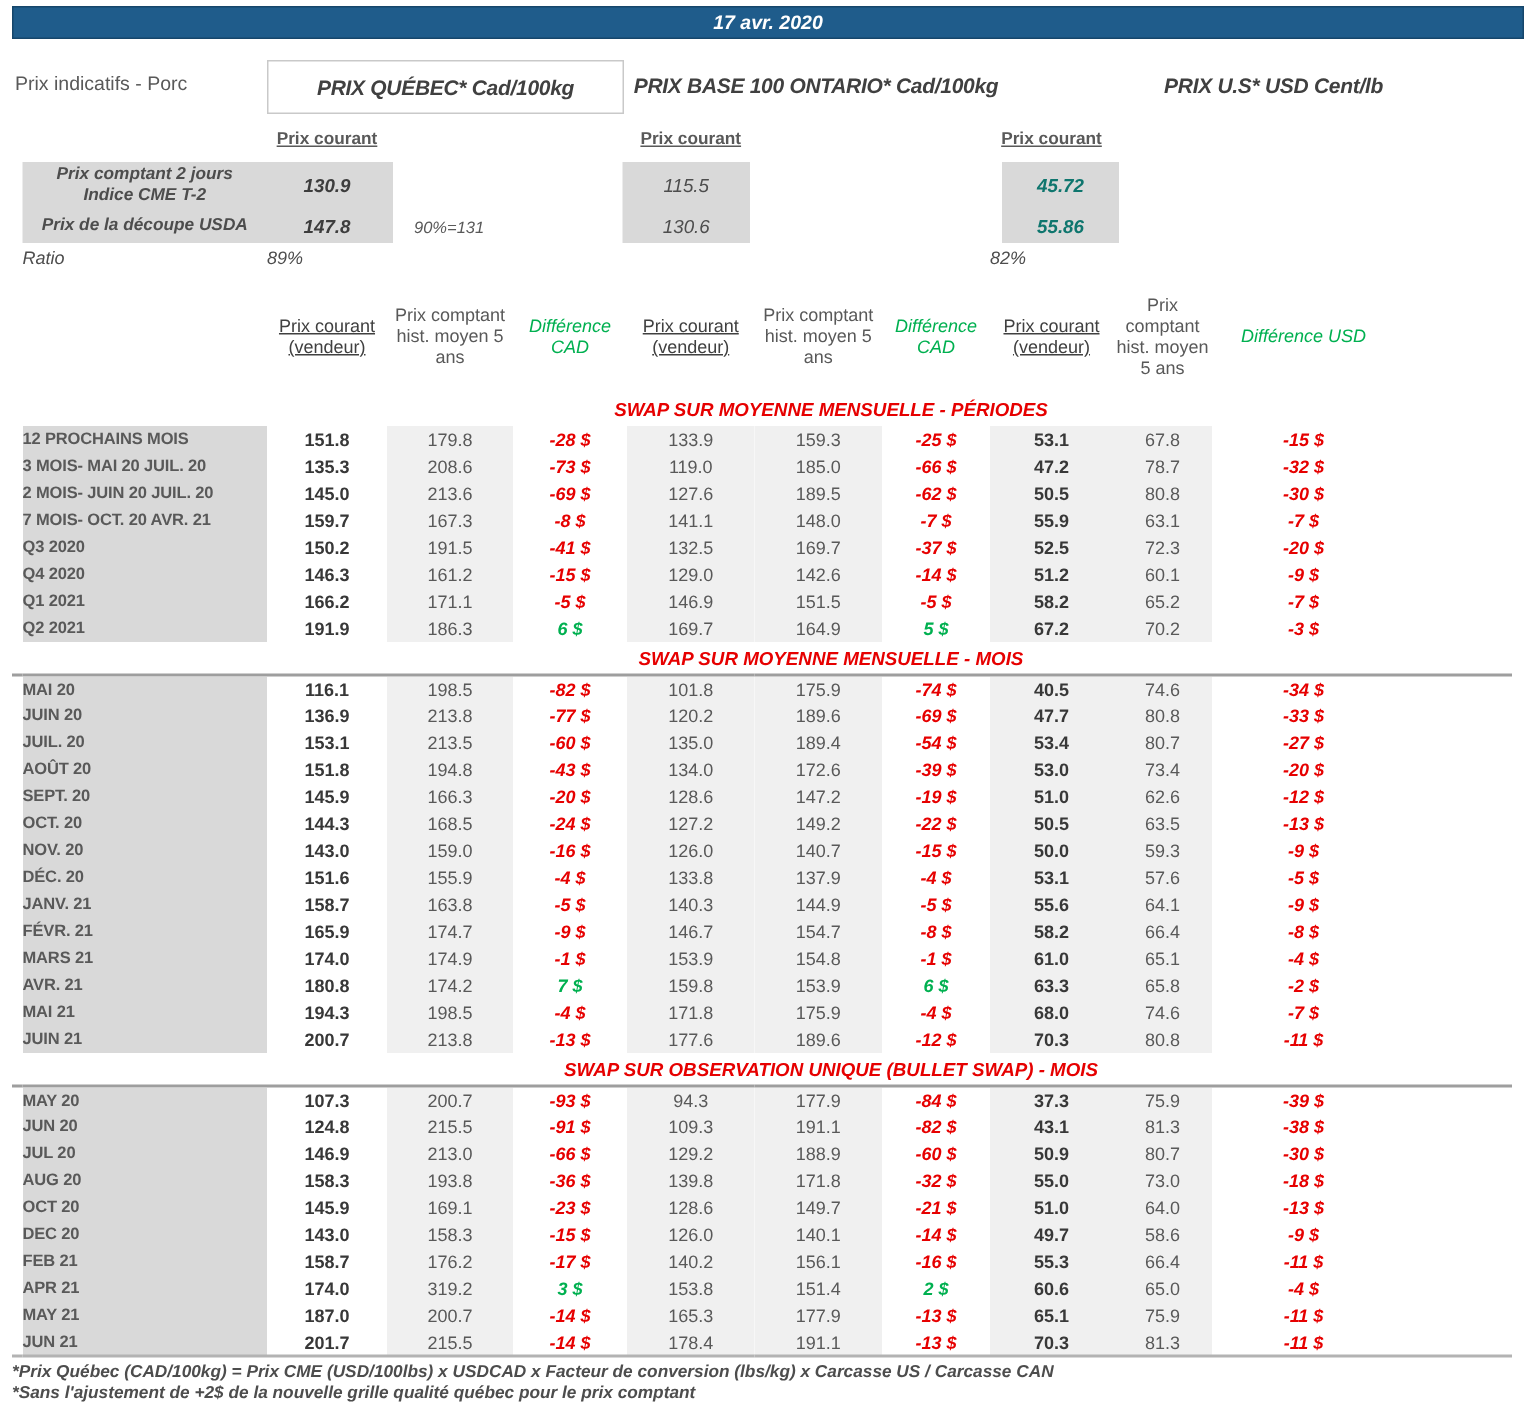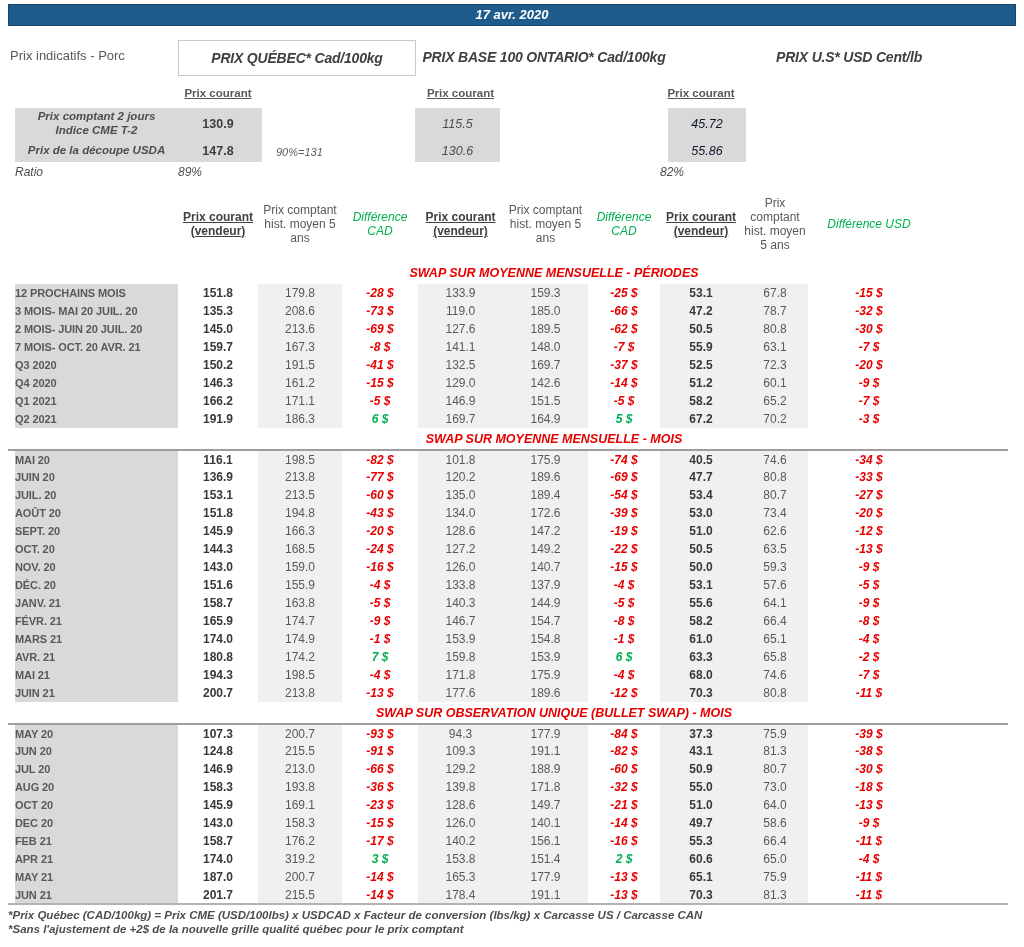--- a/index.html
+++ b/index.html
@@ -27,36 +27,36 @@
   .pc-us { left:660px; width:82px; }
 
   .spot-box { position:absolute; top:108px; height:54px; background:#d9d9d9; }
   .sb-qc { left:15px; width:247px; }
   .sb-on { left:415px; width:85px; }
   .sb-us { left:668px; width:78px; }
   .sb-row { display:flex; align-items:center; }
   .sb-r1 { height:32px; } .sb-r2 { height:22px; }
   .sb-lbl { width:163px; text-align:center; font-weight:bold; font-style:italic;
             font-size:11.5px; line-height:1.2; color:#4d4d4d; }
-  .sb-val { width:80px; text-align:center; font-weight:bold; font-size:12.5px; color:#3d3d3d; }
+  .sb-val { width:80px; text-align:center; font-weight:bold; font-style:italic; font-size:12.5px; color:#3d3d3d; }
   .sb-val-c { width:100%; text-align:center; font-style:italic; font-size:12.5px; color:#4d4d4d; }
-  .sb-val-c.b { font-weight:normal; color:#0f172a; }
+  .sb-val-c.b { font-weight:bold; color:#0f766e; }
   .note90 { position:absolute; left:276px; top:146px; font-style:italic; font-size:11px; color:#595959; }
 
   .ratio-item { position:absolute; top:165px; font-style:italic; font-size:12px; color:#4d4d4d; text-align:left; }
   .rt-lbl { left:15px; width:163px; }
   .rt-qc { left:178px; width:80px; }
   .rt-us { left:660px; width:82px; }
 
   table { position:absolute; left:8px; top:186px; width:1000px;
           border-collapse:collapse; table-layout:fixed; }
   td, th { overflow:hidden; white-space:normal; }
   .head-row { height:76px; }
   th { font-weight:normal; vertical-align:middle; text-align:center; font-size:12px; line-height:1.18; padding:0 2px; }
-  .h-pc   { font-weight:bold; text-decoration:underline; color:#404040; }
+  .h-pc   { font-weight:normal; text-decoration:underline; color:#404040; }
   .h-hist { color:#595959; }
   .h-diff { color:var(--green); font-style:italic; }
 
   .title-row { height:22px; }
   .sec-title { color:var(--red); font-weight:bold; font-style:italic; font-size:12.5px; text-align:center; }
 
   tr.data { height:18px; }
   .row-label { background:#d9d9d9; font-weight:bold; font-size:11px; color:#595959;
                text-align:left; letter-spacing:-0.1px; }
   .v { font-size:12px; text-align:center; color:#595959; }

